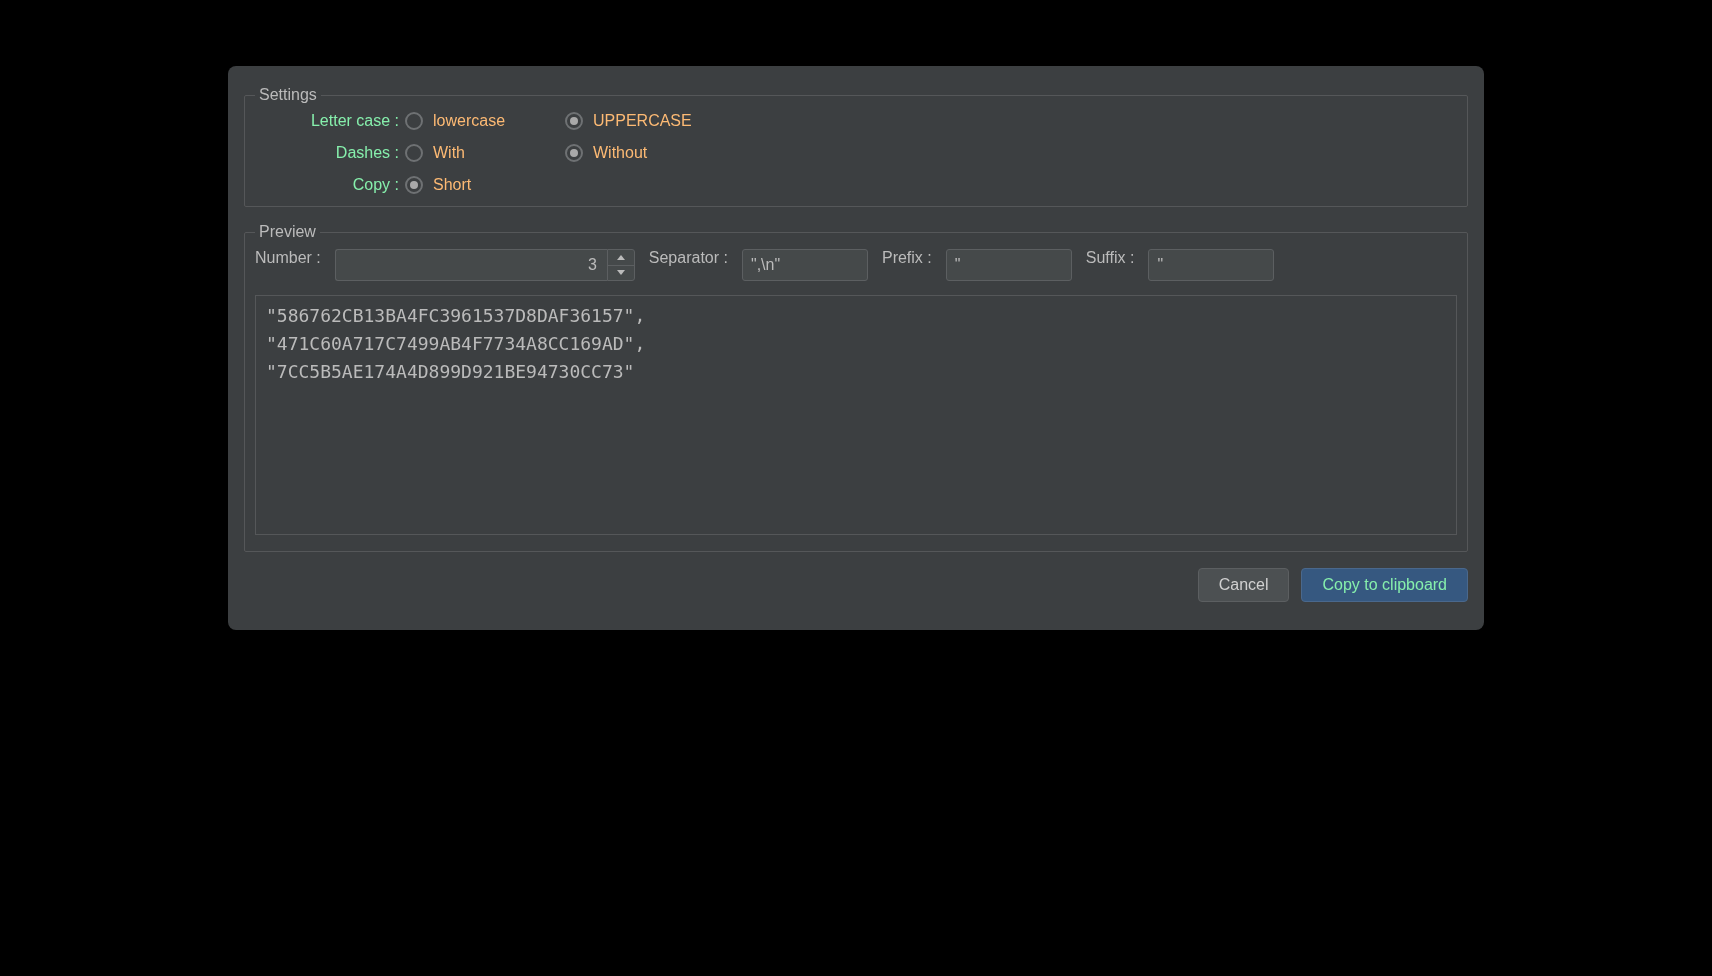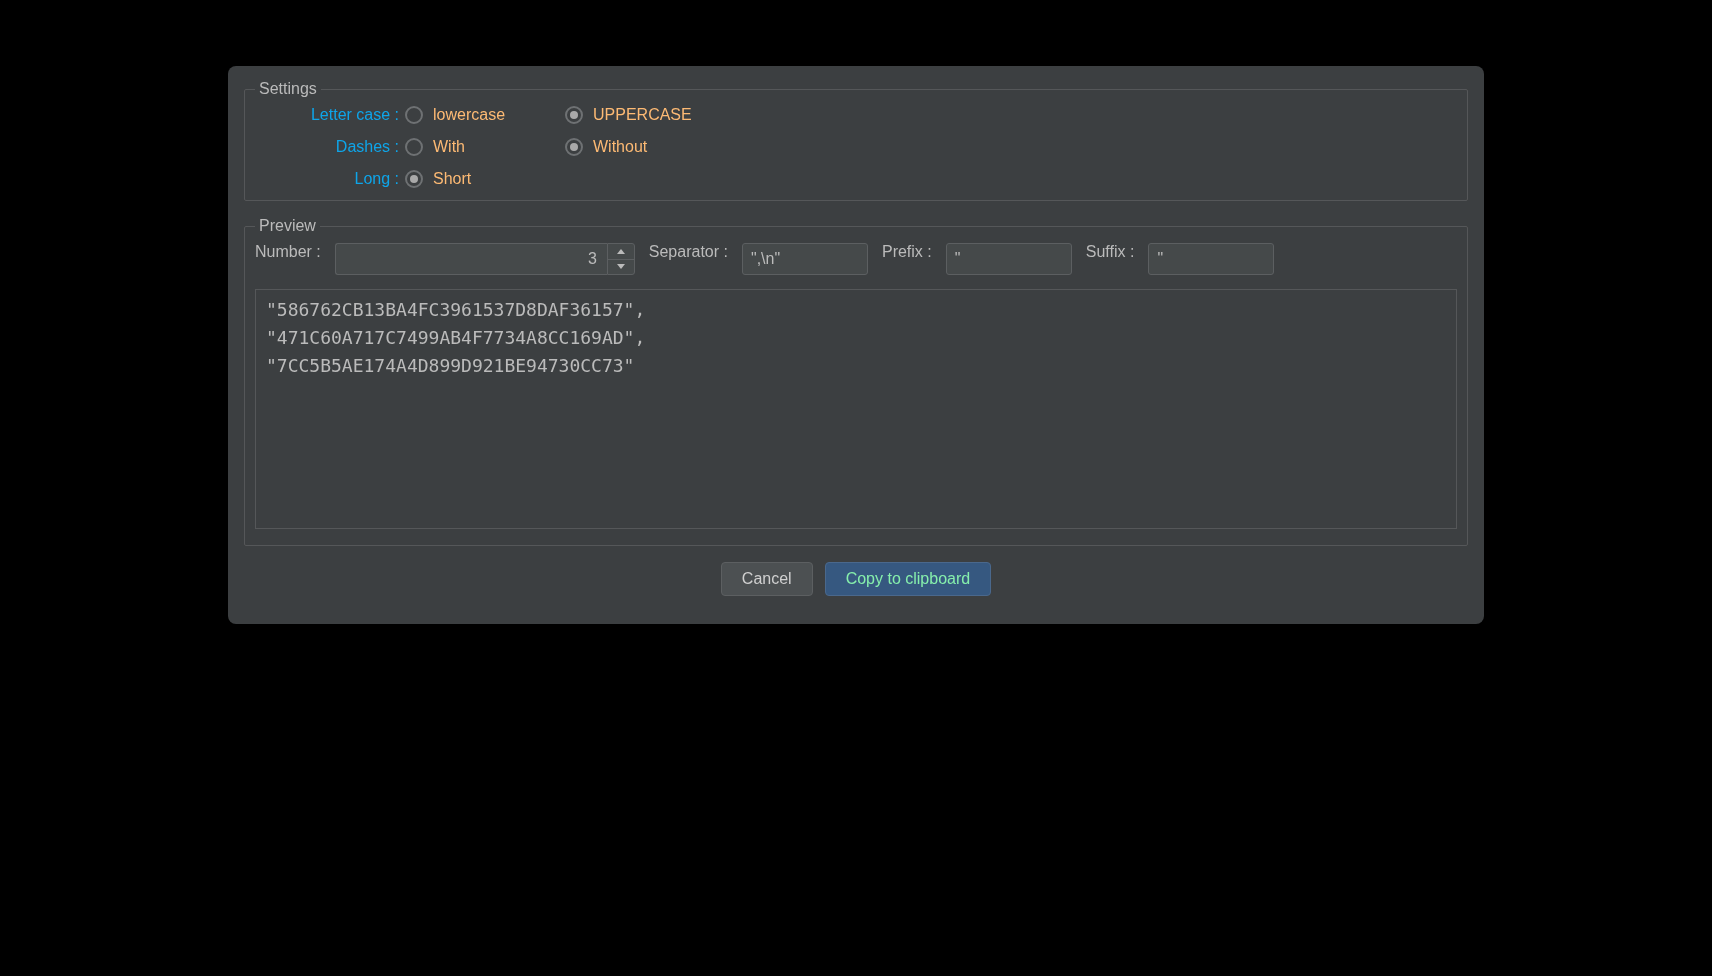--- a/index.html
+++ b/index.html
@@ -43,21 +43,21 @@
     .tl.red    { background: #ff5f57; }
     .tl.yellow { background: #c4c4c4; }
     .tl.green  { background: #28c840; }
     .title {
       flex: 1;
       text-align: center;
       font-size: 15px;
       color: #4a4a4a;
     }
     .content {
-      padding: 14px 16px 18px 16px;
+      padding: 20px 16px 18px 16px;
       color: #bbbbbb;
       font-size: 16px;
     }
     fieldset {
       border: 1px solid #555759;
       border-radius: 2px;
       padding: 8px 10px 12px 10px;
       margin-bottom: 16px;
     }
     legend {
@@ -67,21 +67,21 @@
     }
     .settings-grid {
       display: grid;
       grid-template-columns: 150px 160px auto;
       row-gap: 14px;
       align-items: center;
     }
     .setting-label {
       text-align: right;
       padding-right: 6px;
-      color: #0ea5e9;
+      color: #86efac;
     }
     .radio-cell {
       display: flex;
       align-items: center;
       gap: 10px;
     }
     .radio {
       width: 18px; height: 18px;
       border: 2px solid #6e7173;
       border-radius: 50%;
@@ -165,21 +165,21 @@
       font-family: "Menlo", "Consolas", monospace;
       font-size: 18px;
       line-height: 1.55;
       padding: 6px 10px;
       resize: none;
       overflow: auto;
       white-space: pre;
     }
     .buttons {
       display: flex;
-      justify-content: center;
+      justify-content: flex-end;
       gap: 12px;
       margin-top: 4px;
       margin-bottom: 10px;
     }
     .btn {
       height: 34px;
       padding: 0 20px;
       border-radius: 4px;
       font-size: 16px;
       cursor: pointer;
@@ -219,21 +219,21 @@
         <div class="setting-label">Dashes :</div>
         <div class="radio-cell">
           <span class="radio"></span>
           <span class="radio-label">With</span>
         </div>
         <div class="radio-cell">
           <span class="radio selected"></span>
           <span class="radio-label">Without</span>
         </div>
 
-        <div class="setting-label">Long :</div>
+        <div class="setting-label">Copy :</div>
         <div class="radio-cell">
           <span class="radio selected"></span>
           <span class="radio-label">Short</span>
         </div>
 
       </div>
     </fieldset>
 
     <fieldset>
       <legend>Preview</legend>

